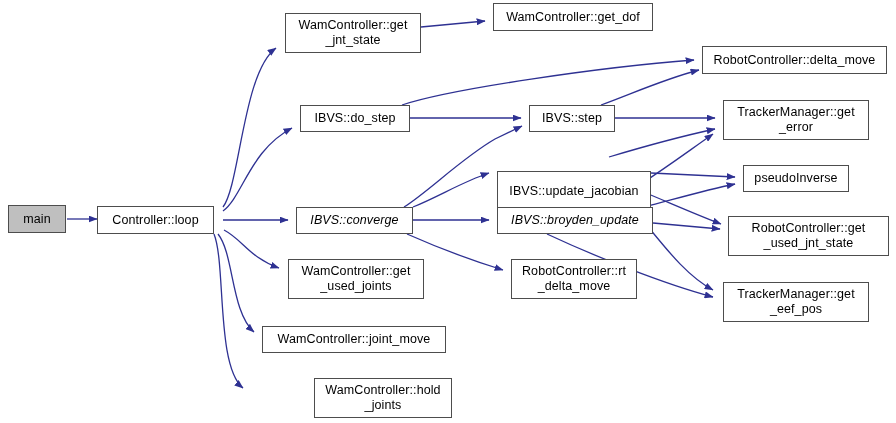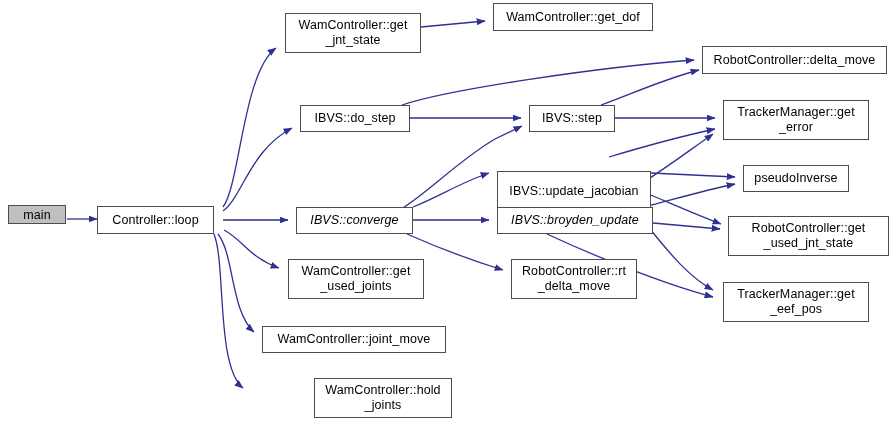--- a/index.html
+++ b/index.html
@@ -83,21 +83,21 @@
         <path d="M 624,184 C 659,198 692,213 721,224" fill="none" stroke="#2e3192" stroke-width="1.3" marker-end="url(#arrowhead)"></path>
         <path d="M 608,184 C 644,213 672,268 713,290" fill="none" stroke="#2e3192" stroke-width="1.3" marker-end="url(#arrowhead)"></path>
         <path d="M 603,207 C 636,190 680,157 713,134" fill="none" stroke="#2e3192" stroke-width="1.3" marker-end="url(#arrowhead)"></path>
         <path d="M 644,207 C 675,199 706,190 735,184" fill="none" stroke="#2e3192" stroke-width="1.3" marker-end="url(#arrowhead)"></path>
         <path d="M 653,223 L 720,229" fill="none" stroke="#2e3192" stroke-width="1.3" marker-end="url(#arrowhead)"></path>
         <path d="M 547,234 C 594,256 664,284 713,297" fill="none" stroke="#2e3192" stroke-width="1.3" marker-end="url(#arrowhead)"></path>
       </g>
   </svg>
 
   <div id="nodes-group">
-      <div class="node root" style="left: 8px; top: 205px; width: 58px; height: 19px; align-items: flex-end;"><span class="node-label">main</span></div>
+      <div class="node root" style="left: 8px; top: 205px; width: 58px; height: 28px;"><span class="node-label">main</span></div>
       <div class="node" style="left: 97px; top: 206px; width: 117px; height: 28px;"><span class="node-label">Controller::loop</span></div>
       <div class="node" style="left: 285px; top: 13px; width: 136px; height: 40px;"><span class="node-label">WamController::get
 _jnt_state</span></div>
       <div class="node" style="left: 493px; top: 3px; width: 160px; height: 28px; justify-content: center;"><span class="node-label">WamController::get_dof</span></div>
       <div class="node" style="left: 300px; top: 105px; width: 110px; height: 27px;"><span class="node-label">IBVS::do_step</span></div>
       <div class="node" style="left: 529px; top: 105px; width: 86px; height: 27px;"><span class="node-label">IBVS::step</span></div>
       <div class="node" style="left: 702px; top: 46px; width: 185px; height: 28px;"><span class="node-label">RobotController::delta_move</span></div>
       <div class="node" style="left: 723px; top: 100px; width: 146px; height: 40px;"><span class="node-label">TrackerManager::get
 _error</span></div>
       <div class="node" style="left: 497px; top: 157px; width: 154px; height: 40px; margin-top: 14px;"><span class="node-label">IBVS::update_jacobian</span></div>

